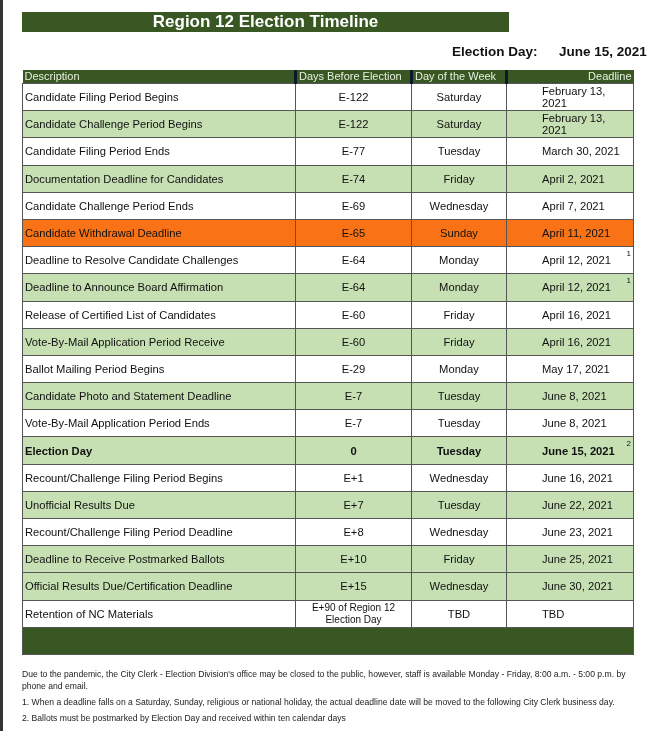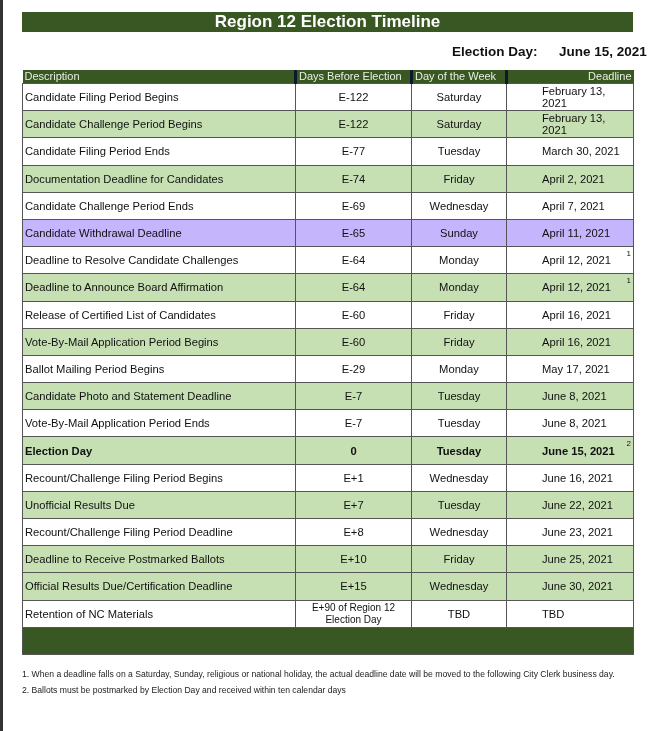--- a/index.html
+++ b/index.html
@@ -3,21 +3,21 @@
 <meta charset="utf-8">
 <style>
   html, body { margin: 0; padding: 0; }
   body {
     width: 650px; height: 731px; overflow: hidden; background: #ffffff;
     font-family: "Liberation Sans", "DejaVu Sans", sans-serif; color: #111;
     position: relative;
   }
   .left-rule { position: absolute; left: 0; top: 0; width: 3px; height: 731px; background: #333; }
   .title-bar {
-    position: absolute; left: 22px; top: 12px; width: 611px; height: 20px;
+    position: absolute; left: 22px; top: 12px; width: 487px; height: 20px;
     background: #385723; color: #fff; font-weight: bold; font-size: 17px;
     text-align: center; line-height: 20px;
   }
   .eday {
     position: absolute; top: 44px; left: 420px; font-weight: bold; font-size: 13.5px;
   }
   .eday .lbl { display: inline-block; width: 107px; padding-left: 32px; }
   table.tl {
     position: absolute; left: 22px; top: 70px; width: 611px;
     border-collapse: collapse; font-size: 11.2px; table-layout: fixed;
@@ -35,21 +35,21 @@
   table.tl thead th.h4 { text-align: right; border-right: none; }
   table.tl tbody td {
     height: 26.2px; padding: 0 2px; border: 1px solid #555; line-height: 12px;
     vertical-align: middle;
   }
   table.tl tbody td.d { text-align: left; margin-top: 40px; }
   table.tl tbody td.n, table.tl tbody td.w { text-align: center; }
   table.tl tbody td.dl { text-align: left; position: relative; padding-right: 3px; padding-left: 35px; }
   tr.white td { background: #ffffff; }
   tr.green td { background: #c6e0b4; }
-  tr.green2 td { background: #c4b5fd; }
+  tr.green2 td { background: #f97316; }
   tr.bold td { font-weight: bold; }
   sup.fn { position: absolute; right: 2px; top: 1px; font-size: 8px; font-weight: normal; }
   td.dl.hasfn { padding-right: 12px; }
   td.small { font-size: 10px; line-height: 10px; }
   tr.tbd td.w, tr.tbd td.dl { text-align: center; }
   tr.footer-bar td { background: #385723; height: 10px; padding: 0; border: 1px solid #385723; }
   .notes { position: absolute; left: 22px; top: 668px; width: 612px; font-size: 8.6px; line-height: 12px; color: #222; }
   .notes p { margin: 0 0 4px 0; }
 </style>
 </head>
@@ -127,21 +127,21 @@
         <td class="w"><span>Monday</span></td>
         <td class="dl hasfn"><span>April 12, 2021</span><sup class="fn">1</sup></td>
       </tr>
       <tr class="white">
         <td class="d"><span>Release of Certified List of Candidates</span></td>
         <td class="n"><span>E-60</span></td>
         <td class="w"><span>Friday</span></td>
         <td class="dl"><span>April 16, 2021</span></td>
       </tr>
       <tr class="green">
-        <td class="d"><span>Vote-By-Mail Application Period Begins</span></td>
+        <td class="d"><span>Vote-By-Mail Application Period Receive</span></td>
         <td class="n"><span>E-60</span></td>
         <td class="w"><span>Friday</span></td>
         <td class="dl"><span>April 16, 2021</span></td>
       </tr>
       <tr class="white">
         <td class="d"><span>Ballot Mailing Period Begins</span></td>
         <td class="n"><span>E-29</span></td>
         <td class="w"><span>Monday</span></td>
         <td class="dl"><span>May 17, 2021</span></td>
       </tr>
@@ -199,15 +199,16 @@
         <td class="w"><span>TBD</span></td>
         <td class="dl"><span>TBD</span></td>
       </tr>
       <tr class="footer-bar">
         <td colspan="4"></td>
       </tr>
     </tbody>
 </table>
 
 <div class="notes">
+  <p>Due to the pandemic, the City Clerk - Election Division's office may be closed to the public, however, staff is available Monday - Friday, 8:00 a.m. - 5:00 p.m. by phone and email.</p>
   <p>1. When a deadline falls on a Saturday, Sunday, religious or national holiday, the actual deadline date will be moved to the following City Clerk business day.</p>
   <p>2. Ballots must be postmarked by Election Day and received within ten calendar days</p>
 </div>
 
 </body></html>

